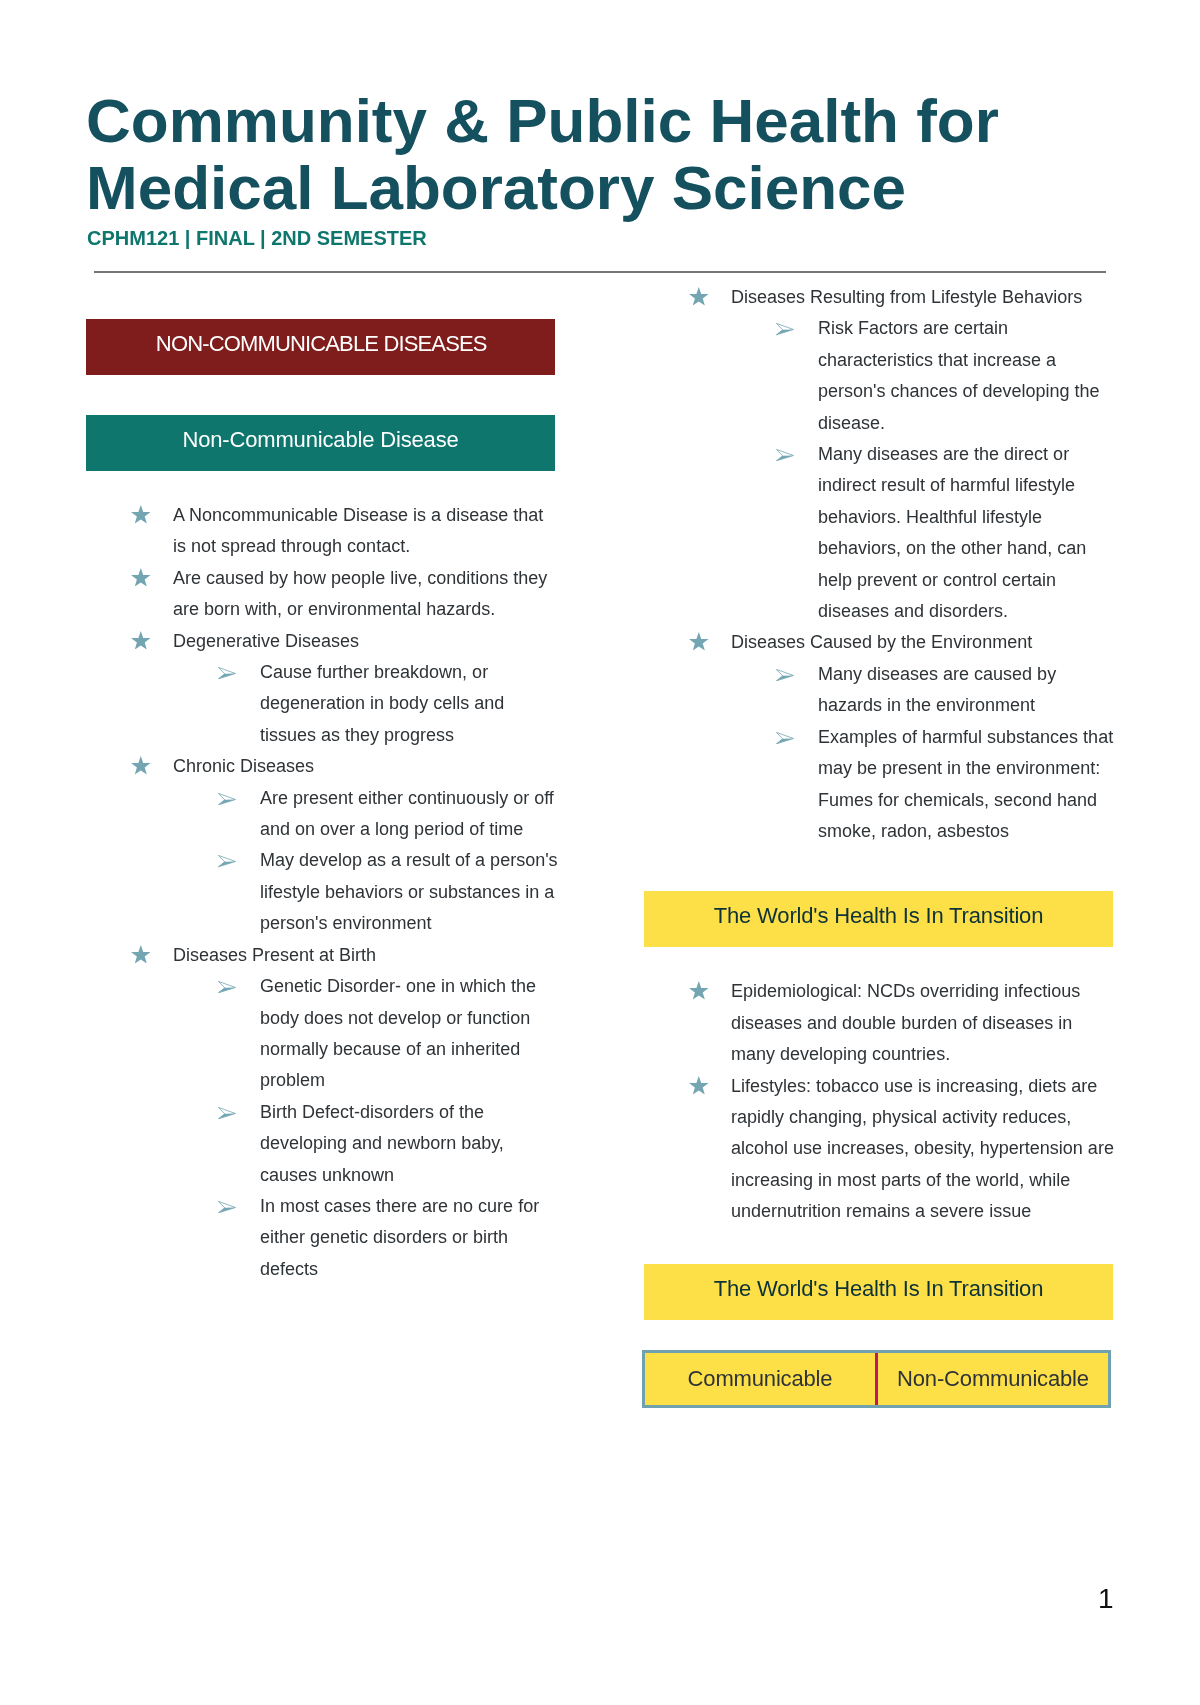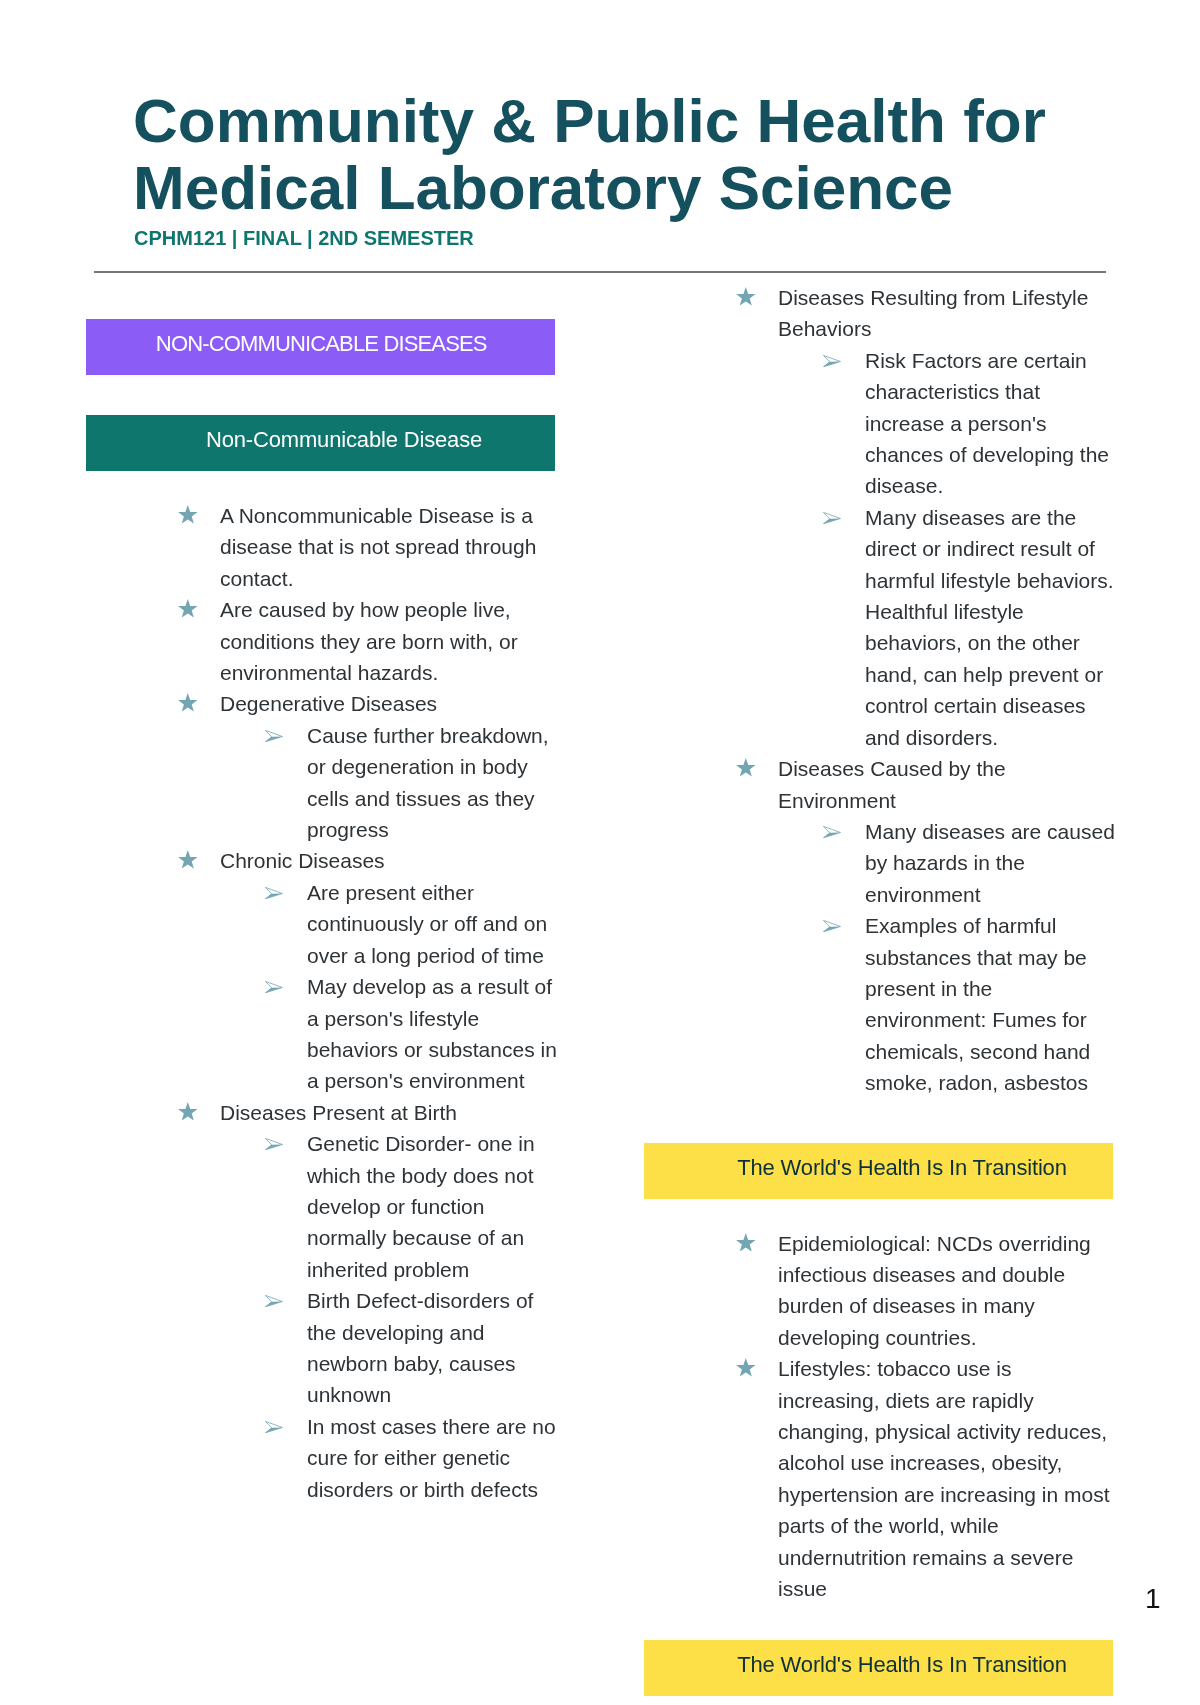--- a/index.html
+++ b/index.html
@@ -17,55 +17,55 @@
 
   
   .col{position:absolute;}
   .colL{left:86px;top:319px;width:472.2px;}
   .colR{left:644px;top:282px;width:472.2px;}
 
   
   .bannerDark,.bannerMid,.bannerLight{
       text-align:center;font-size:22px;height:56px;line-height:22px;padding-top:14px;
       box-sizing:border-box;width:469px;}
-  .bannerDark{background:#8b5cf6;color:#ffffff;letter-spacing:-0.85px;}
+  .bannerDark{background:#7f1d1d;color:#ffffff;letter-spacing:-0.85px;}
   .bannerDark .bt{margin-left:1.5px;}
   .bannerMid{background:#0f766e;color:#ffffff;letter-spacing:-0.16px;}
   .bannerLight{background:#fde047;color:#0C3139;letter-spacing:-0.16px;}
 
   .gap1{height:40px;}
   .gap2{height:29px;}
   .gap3{height:44px;}
   .gap4{height:29px;}
   .gap5{height:36px;}
   .gap6{height:30px;}
 
   
   .blist{list-style:none;margin:0;padding:0;}
-  .blist li{position:relative;font-size:21px;line-height:31.4px;color:#2E3337;}
+  .blist li{position:relative;font-size:18px;line-height:31.4px;color:#2E3337;}
   .blist li.lvl1{padding-left:87px;}
   .blist li.lvl2{padding-left:174px;}
   .mk{position:absolute;display:block;color:#73A6B2;}
   .lvl1 > .mk{left:45px;top:5px;}
   .lvl2 > .mk{left:132px;top:10px;}
   .mk svg{display:block;}
 
   
   .tbl{display:flex;border:3px solid #6FA2AE;box-sizing:border-box;margin-left:-2px;width:469px;}
   .tbl .cell{flex:1;background:#fde047;text-align:center;font-size:22px;
              line-height:22px;padding-top:15px;height:52px;box-sizing:border-box;
              color:#2E3337;letter-spacing:-0.16px;}
-  .tbl .cell + .cell{border-left:3px solid #a16207;border-radius:18px;}
+  .tbl .cell + .cell{border-left:3px solid #be185d;}
 
   
   .pageno{position:absolute;left:1098px;top:1585px;font-size:28px;line-height:28px;color:#111111;}
 
   
   .title,.subtitle,.blist li,.pageno,.bt{
-      transform:translateZ(0);margin-left:47px;}
+      transform:translateZ(0);}
   .bt{display:inline-block;}
 
 </style>
 </head>
 <body>
 
 <div class="page">
   <div class="header">
     <h1 class="title">
         <span class="tl">Community &amp; Public Health for</span>

